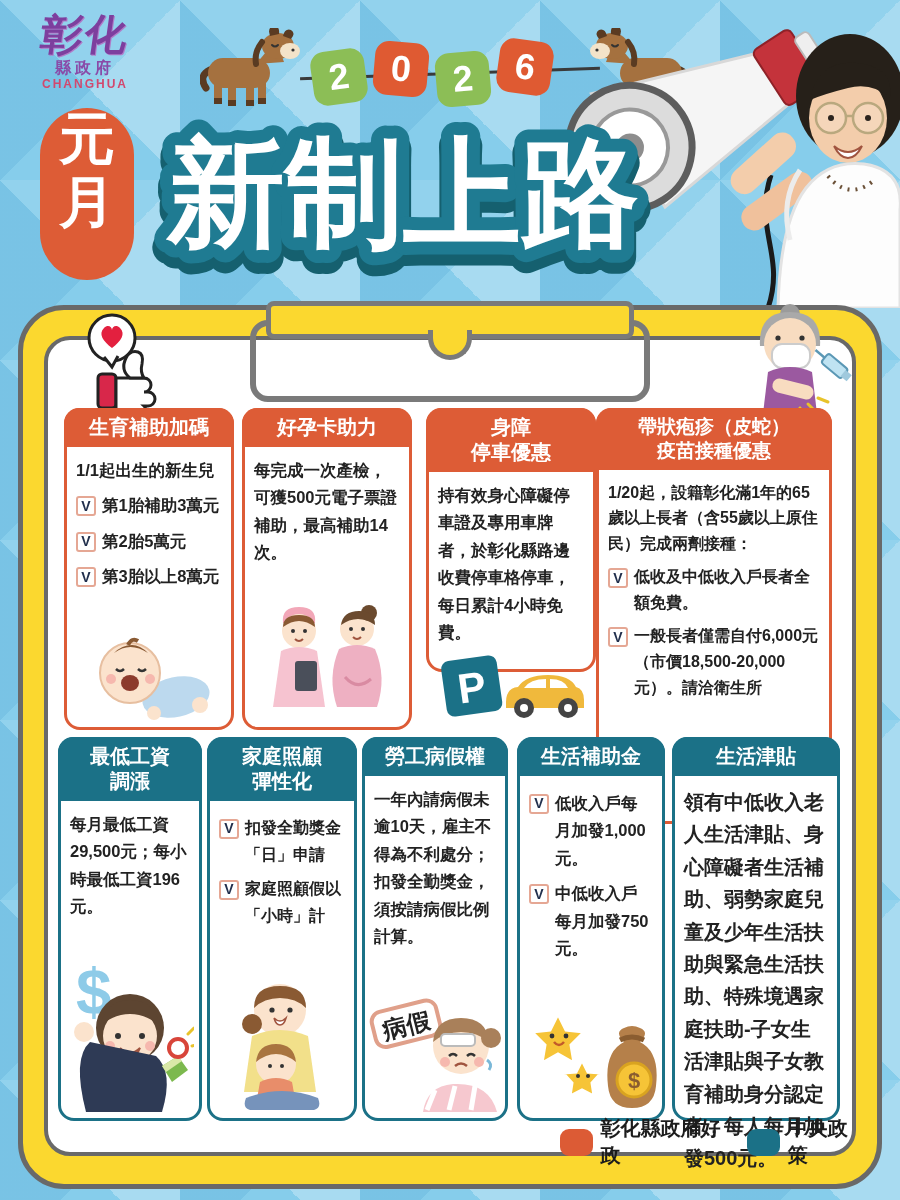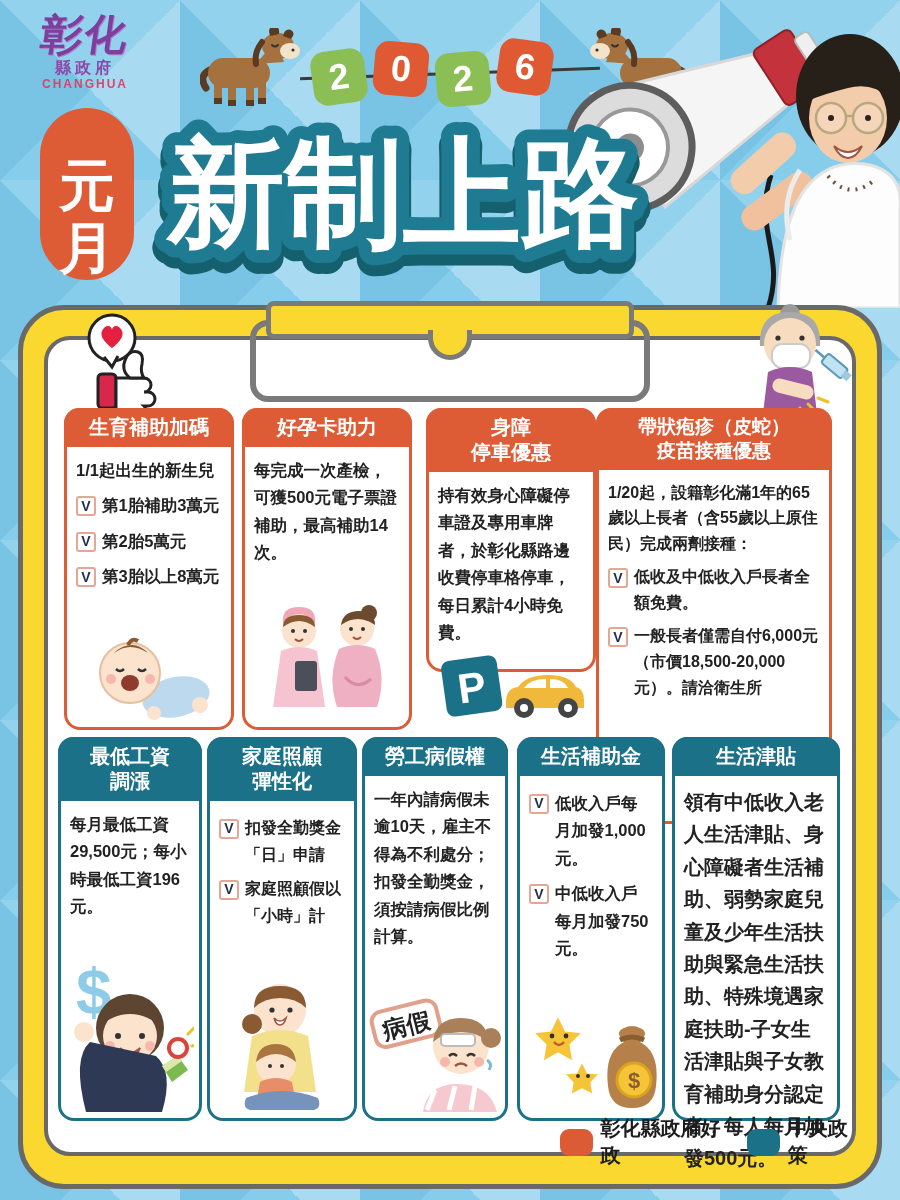--- a/index.html
+++ b/index.html
@@ -20,21 +20,21 @@
 
   
   #year-banner{left:200px;top:24px;width:500px;height:95px;}
   #year-line{left:100px;top:48px;width:300px;height:3px;background:#3a3a3a;transform:rotate(-2deg);}
   .ysq{position:absolute;width:54px;height:54px;border-radius:14px;display:flex;align-items:center;justify-content:center;
        color:#fff;font-size:36px;font-weight:bold;}
   .ysq.g{background:#8cbe56;} .ysq.o{background:#df5a32;}
 
   
   #month-badge{left:40px;top:108px;width:94px;height:172px;background:#dd5c36;border-radius:48px;
-      display:flex;align-items:flex-end;justify-content:center;}
+      display:flex;align-items:flex-start;justify-content:center;}
   #month-badge .vtxt{width:1em;font-size:56px;line-height:1.12;color:#fff;font-weight:bold;text-align:center;word-break:break-all;}
   #title-svg{left:118px;top:92px;}
 
   
   #woman{right:0;top:0;width:372px;height:308px;overflow:hidden;}
 
   
   #board{left:18px;top:305px;width:864px;height:884px;background:#fbd82f;border:5px solid #696969;border-radius:46px;box-sizing:border-box;}
   #board-inner{left:44px;top:336px;width:812px;height:820px;background:#ffffff;border:4px solid #696969;border-radius:26px;box-sizing:border-box;}
   #clip-body{left:250px;top:320px;width:400px;height:82px;border:6px solid #7a7a7a;border-radius:18px;background:transparent;box-sizing:border-box;}

